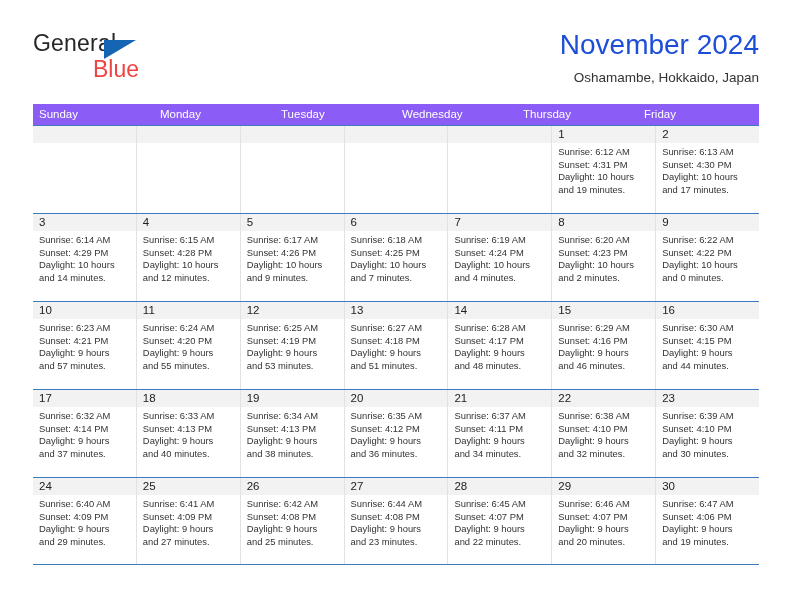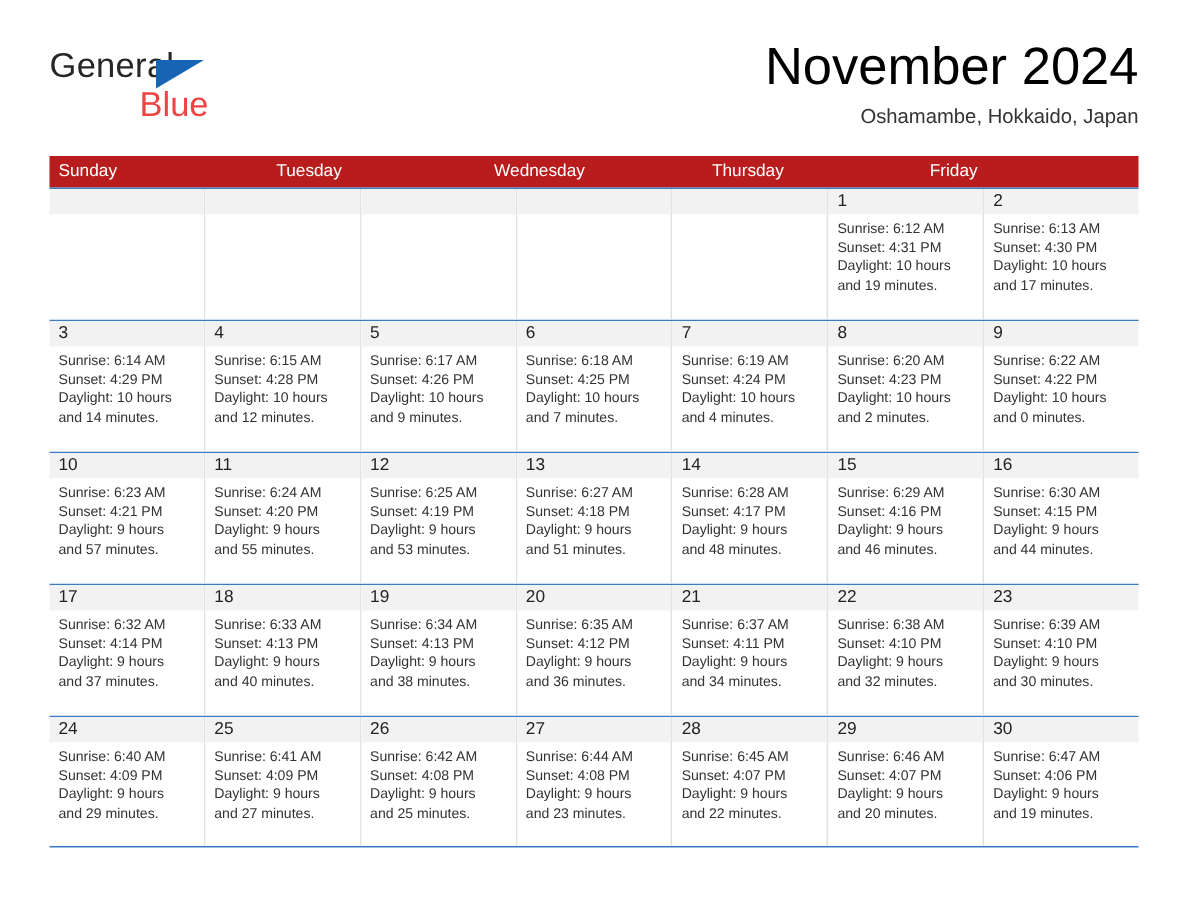--- a/index.html
+++ b/index.html
@@ -63,43 +63,43 @@
     color: #ef4444;
     font-family: "Liberation Sans", sans-serif;
   }
   .title-block {
     position: absolute;
     right: 0;
     top: 0;
     text-align: right;
   }
   .cal-title {
-    font-size: 35px;
-    color: #000000;
+    font-size: 28px;
+    color: #1d4ed8;
     line-height: 34px;
     white-space: nowrap;
   }
   .cal-subtitle {
     font-size: 13.5px;
     color: #333333;
     line-height: 20px;
     margin-top: 6px;
     white-space: nowrap;
   }
 
   
   .calendar {
     position: absolute;
     left: 33px;
     top: 104px;
     width: 726px;
   }
   .weekdays {
     display: flex;
-    background: #b91c1c;
+    background: #8b5cf6;
     height: 21px;
   }
   .weekday {
     flex: 1 1 0;
     color: #ffffff;
     font-size: 11.5px;
     line-height: 21px;
     padding-left: 6px;
     box-sizing: border-box;
     white-space: nowrap;
@@ -151,20 +151,21 @@
     </div>
     <div class="title-block">
       <div class="cal-title">November 2024</div>
       <div class="cal-subtitle">Oshamambe, Hokkaido, Japan</div>
     </div>
   </div>
 
   <div class="calendar">
     <div class="weekdays">
       <div class="weekday">Sunday</div>
+      <div class="weekday">Monday</div>
       <div class="weekday">Tuesday</div>
       <div class="weekday">Wednesday</div>
       <div class="weekday">Thursday</div>
       <div class="weekday">Friday</div>
     </div>
 
     <div class="week">
       <div class="day empty">
           <div class="day-number"></div>
         </div>

